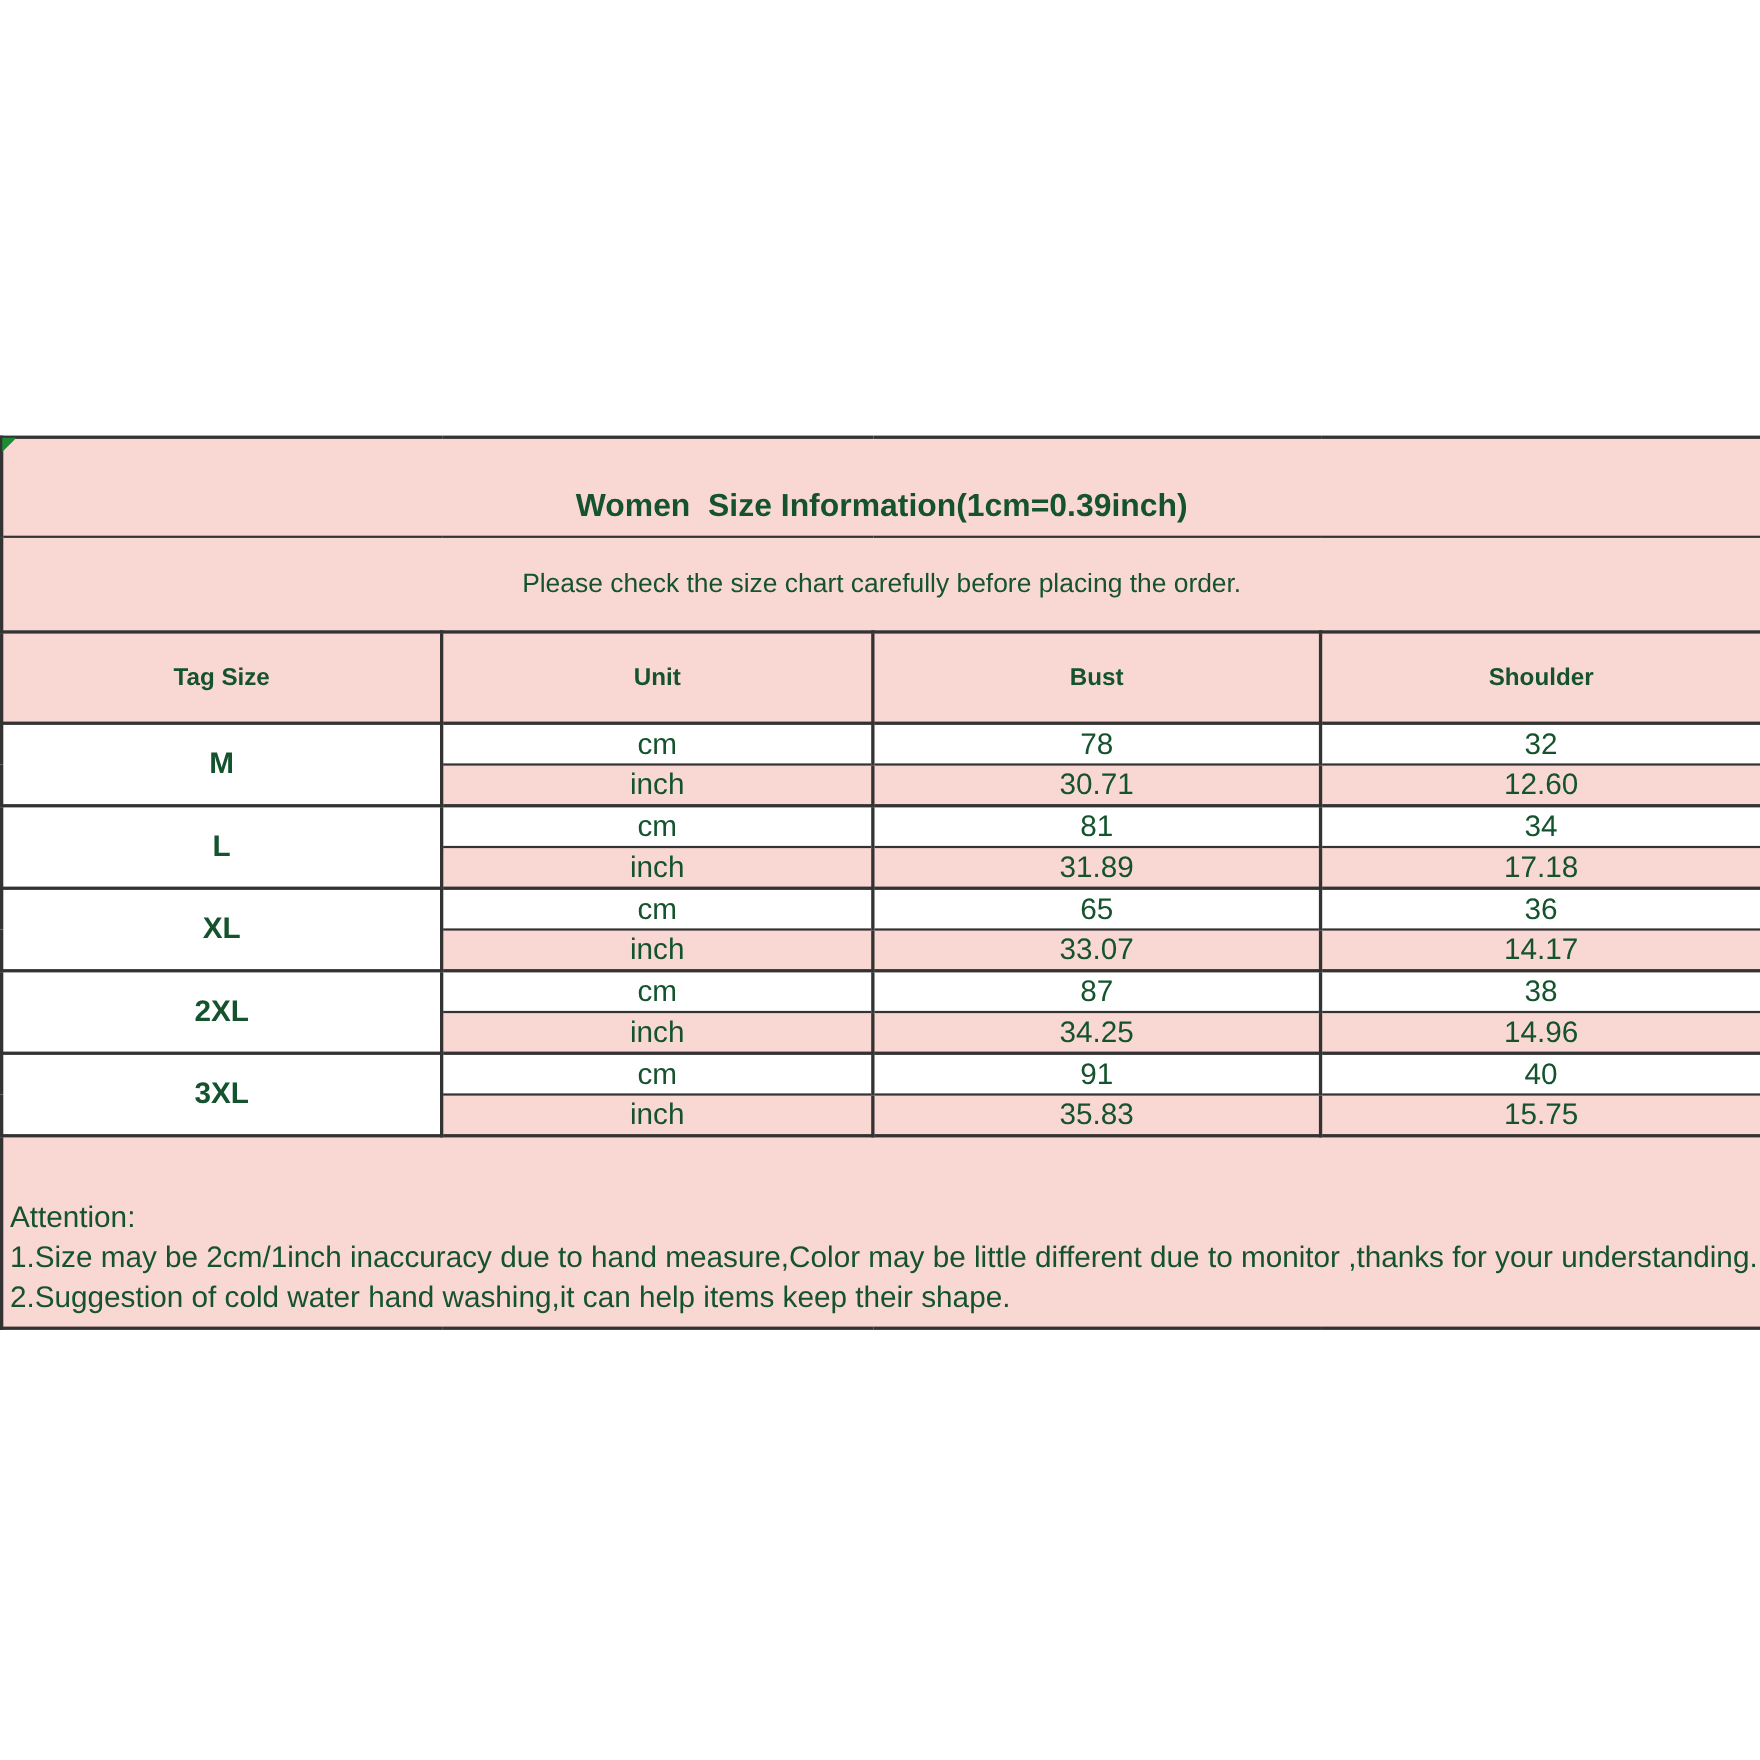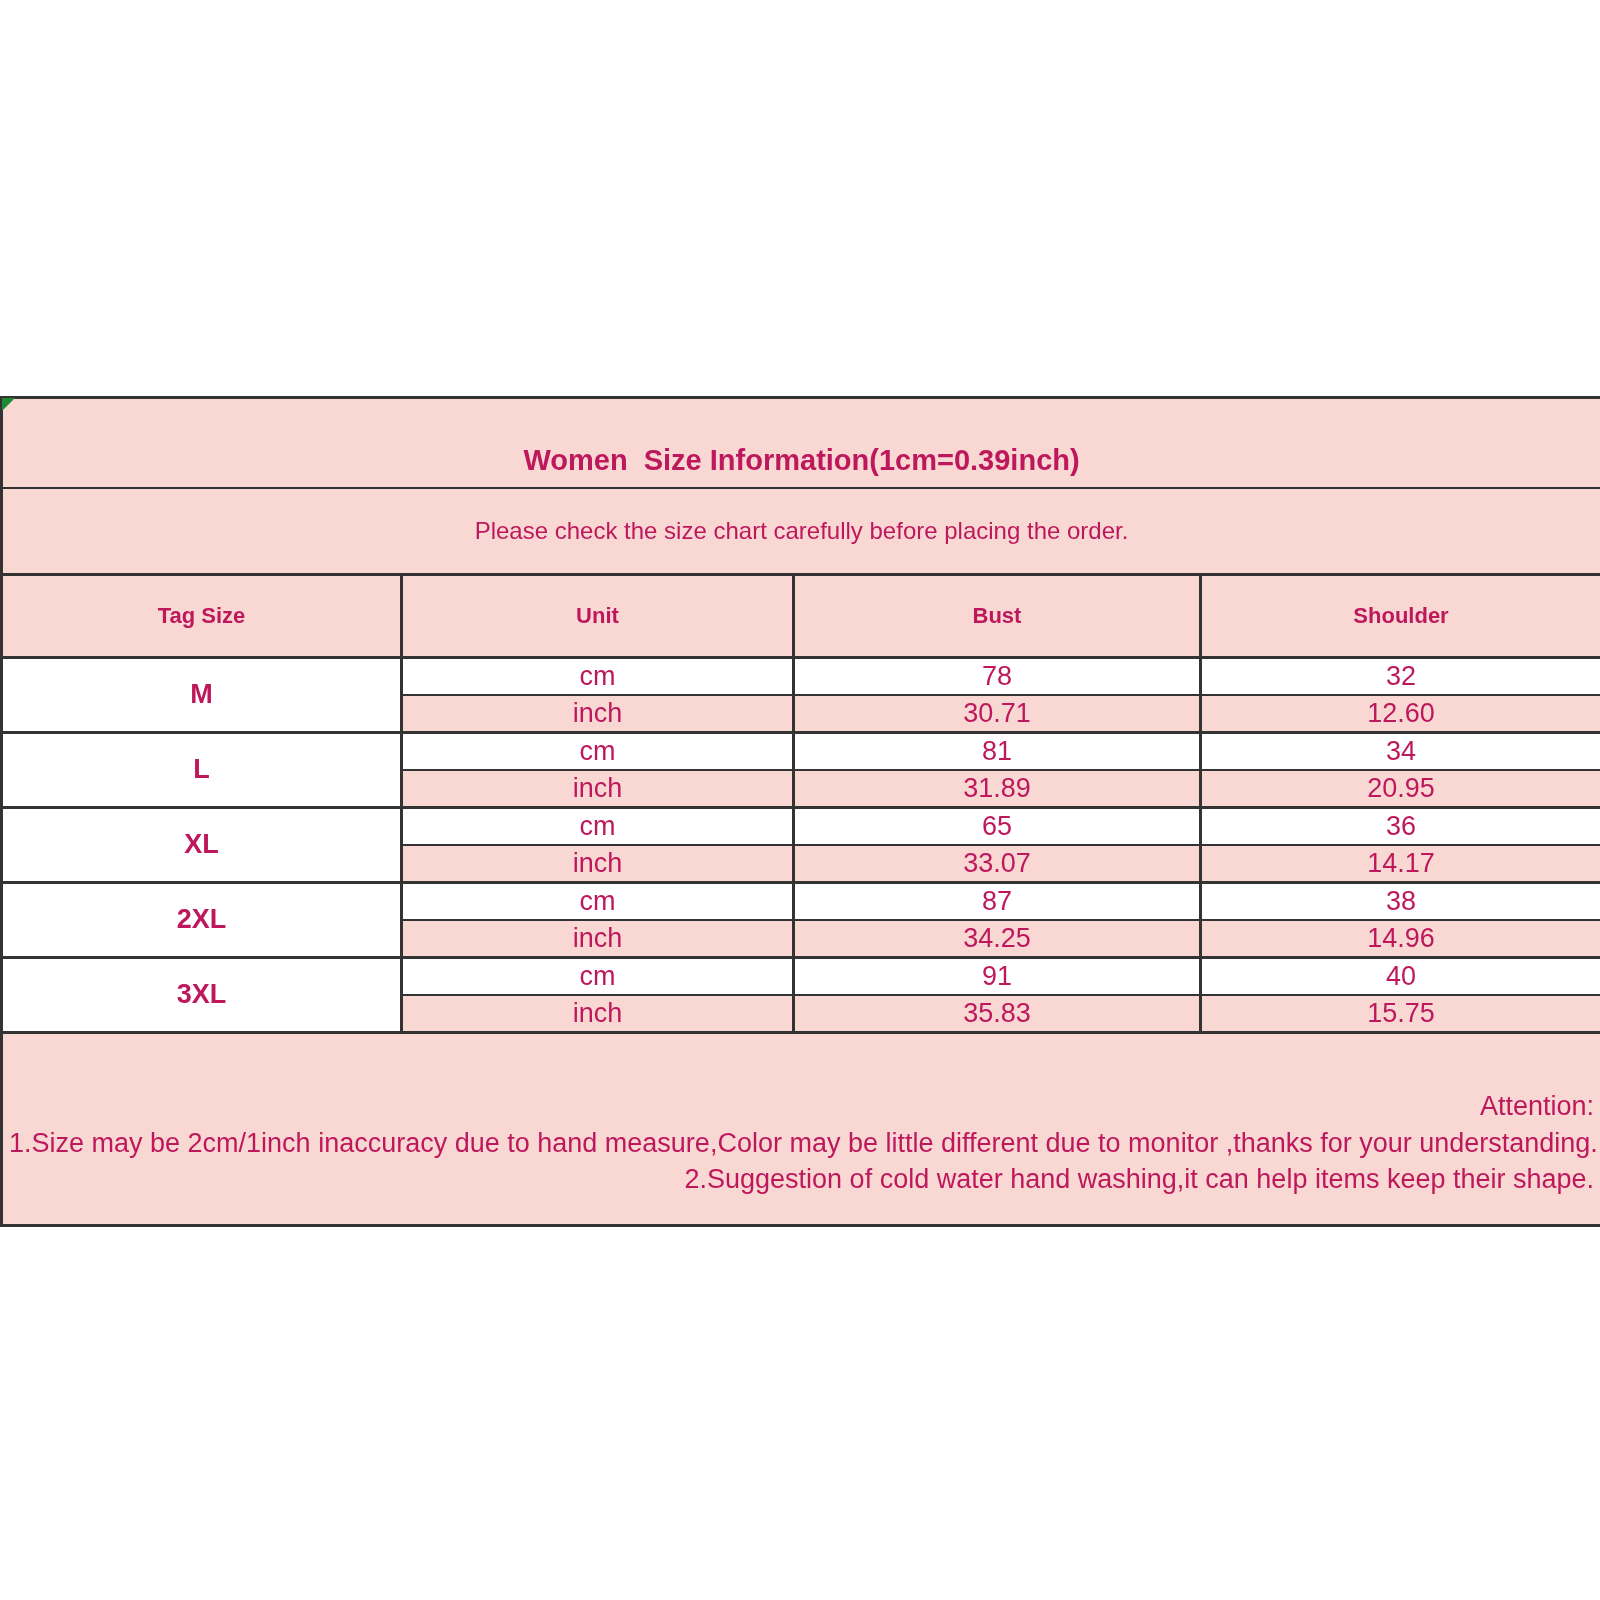--- a/index.html
+++ b/index.html
@@ -7,21 +7,21 @@
     padding: 0;
     background: #ffffff;
   }
   .canvas {
     position: relative;
     width: 1600px;
     height: 1600px;
     background: #ffffff;
     overflow: hidden;
     font-family: "Liberation Sans", "DejaVu Sans", sans-serif;
-    color: #be185d;
+    color: #14532d;
   }
   .size-table {
     position: absolute;
     left: 0;
     top: 396px;
     width: 1600px;
     border-collapse: collapse;
     table-layout: fixed;
   }
   .size-table td {
@@ -69,24 +69,24 @@
   td.tag-cell {
     background: #ffffff !important;
     font-weight: bold;
     font-size: 30px;
     border-bottom-width: 3px !important;
     border-top-width: 3px !important;
   }
   tr.attention-row td {
     height: 164px;
     background: #f9d7d3;
-    text-align: right;
+    text-align: left;
     vertical-align: bottom;
     font-size: 27px;
-    padding: 0 6px 26px 6px;
+    padding: 0 6px 8px 6px;
     line-height: 1.36;
     white-space: nowrap;
   }
   .corner-triangle {
     position: absolute;
     left: 2px;
     top: 398px;
     width: 0;
     height: 0;
     border-top: 13px solid #1d8a34;
@@ -136,21 +136,21 @@
 
     <tr class="cm-row">
       <td class="tag-cell" rowspan="2">L</td>
       <td>cm</td>
       <td>81</td>
       <td>34</td>
     </tr>
     <tr class="inch-row">
       <td>inch</td>
       <td>31.89</td>
-      <td>20.95</td>
+      <td>17.18</td>
     </tr>
 
     <tr class="cm-row">
       <td class="tag-cell" rowspan="2">XL</td>
       <td>cm</td>
       <td>65</td>
       <td>36</td>
     </tr>
     <tr class="inch-row">
       <td>inch</td>

